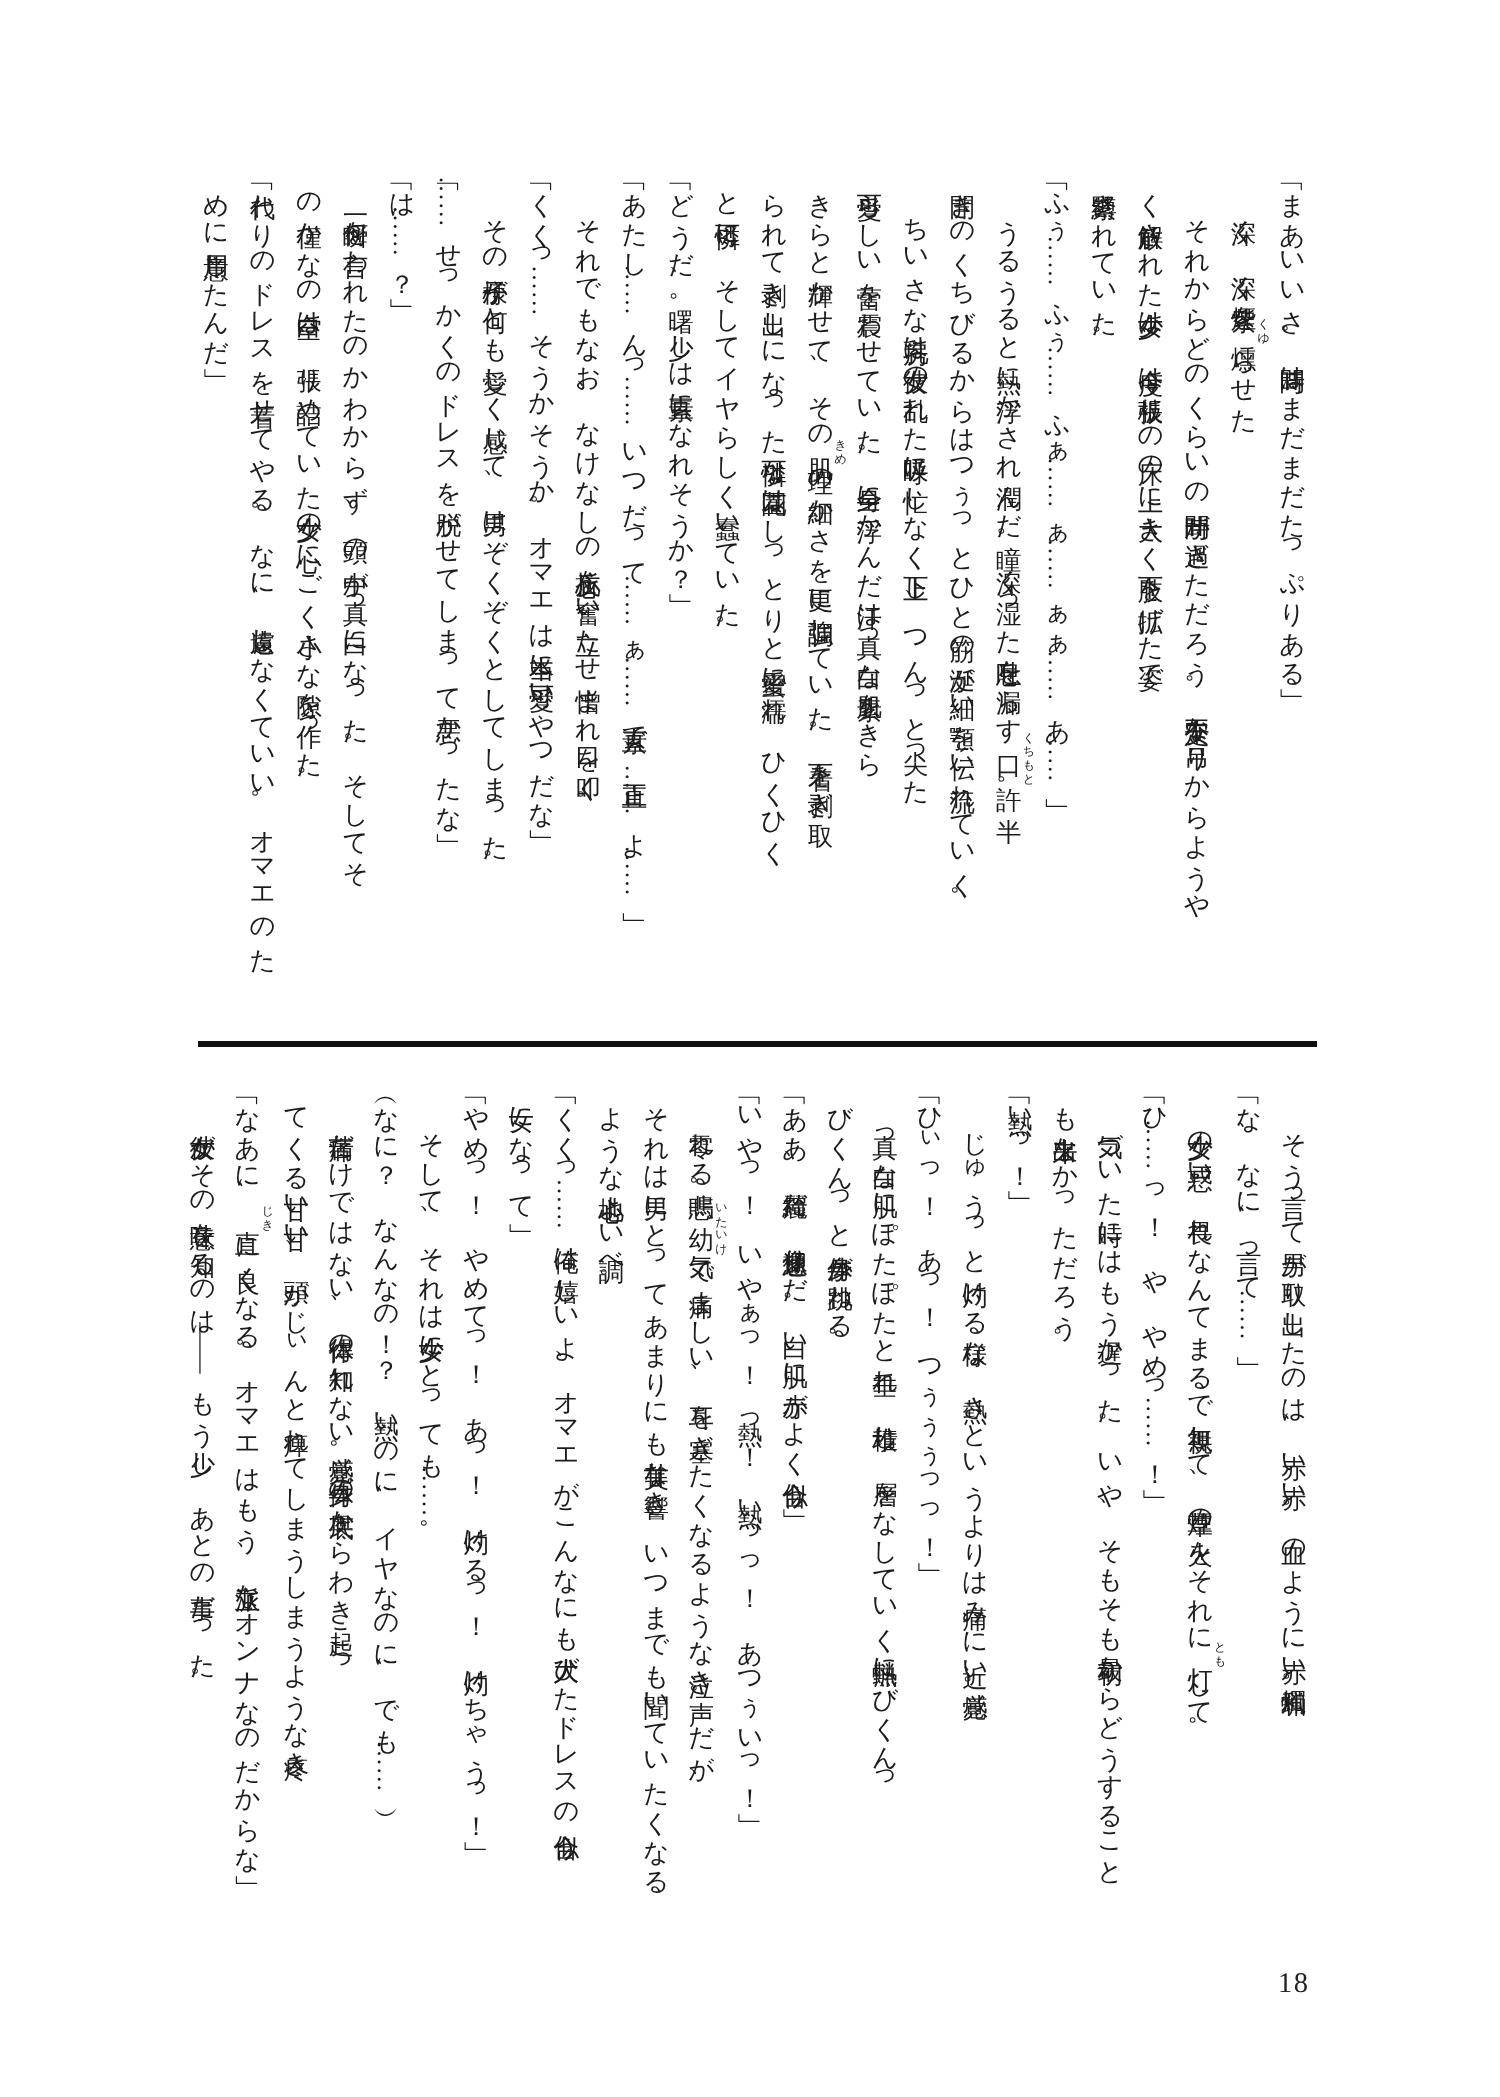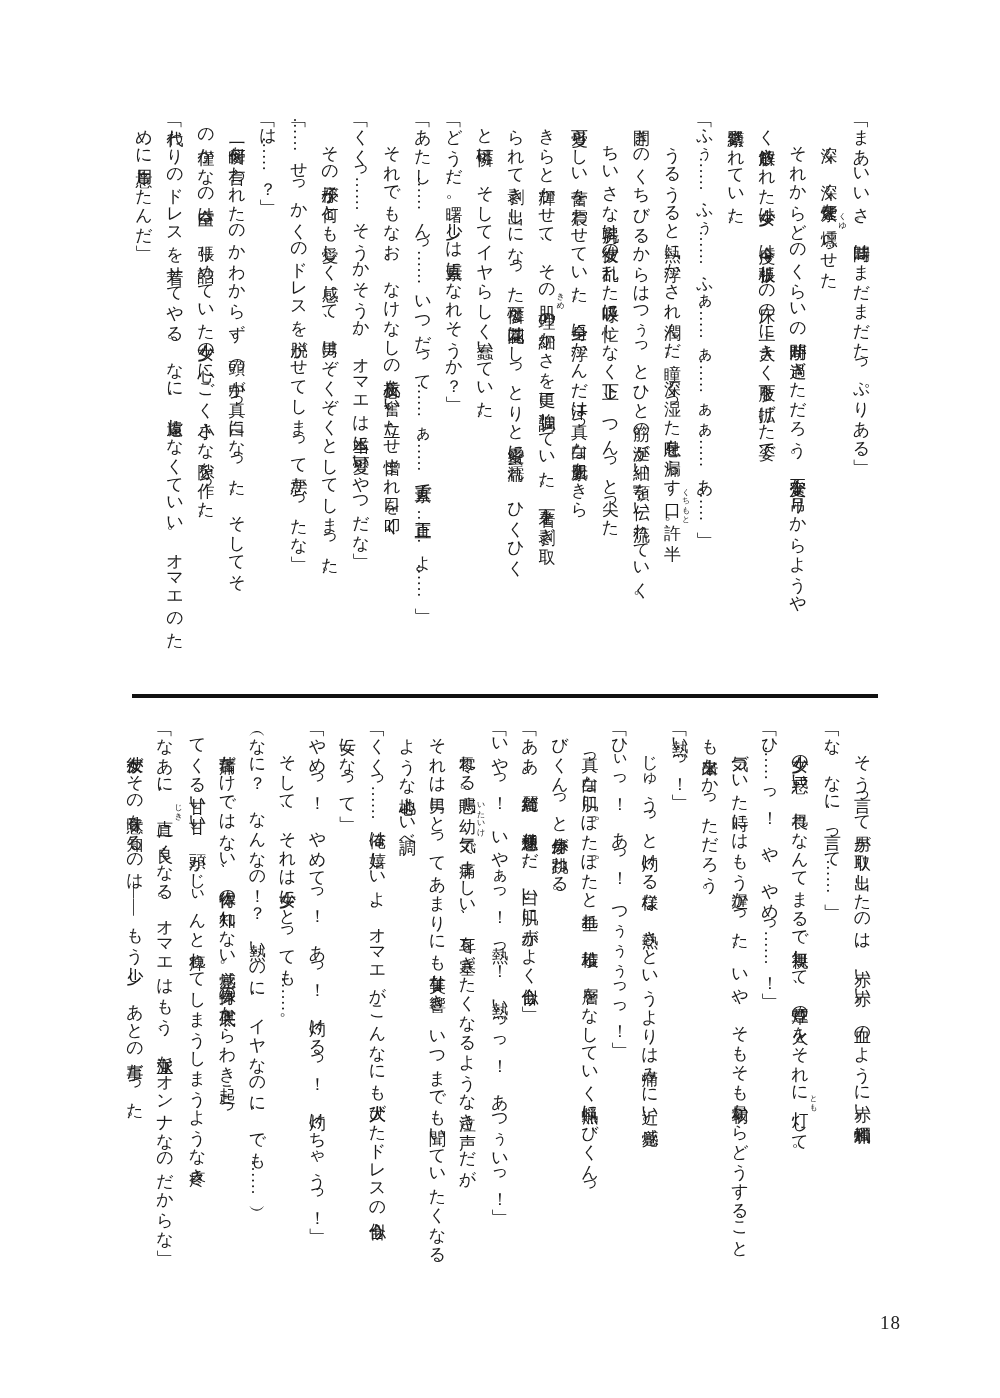--- a/index.html
+++ b/index.html
@@ -50,21 +50,21 @@
     position: absolute;
     top: 694px;
     left: 132px;
     width: 746px;
     height: 4px;
     background: #111111;
   }
   .page-number {
     position: absolute;
     top: 1312px;
-    left: 880px;
+    left: 852px;
     font-size: 19px;
     color: #222222;
     letter-spacing: 1px;
   }
 </style>
 </head>
 <body>
 
 <div class="page">
 

